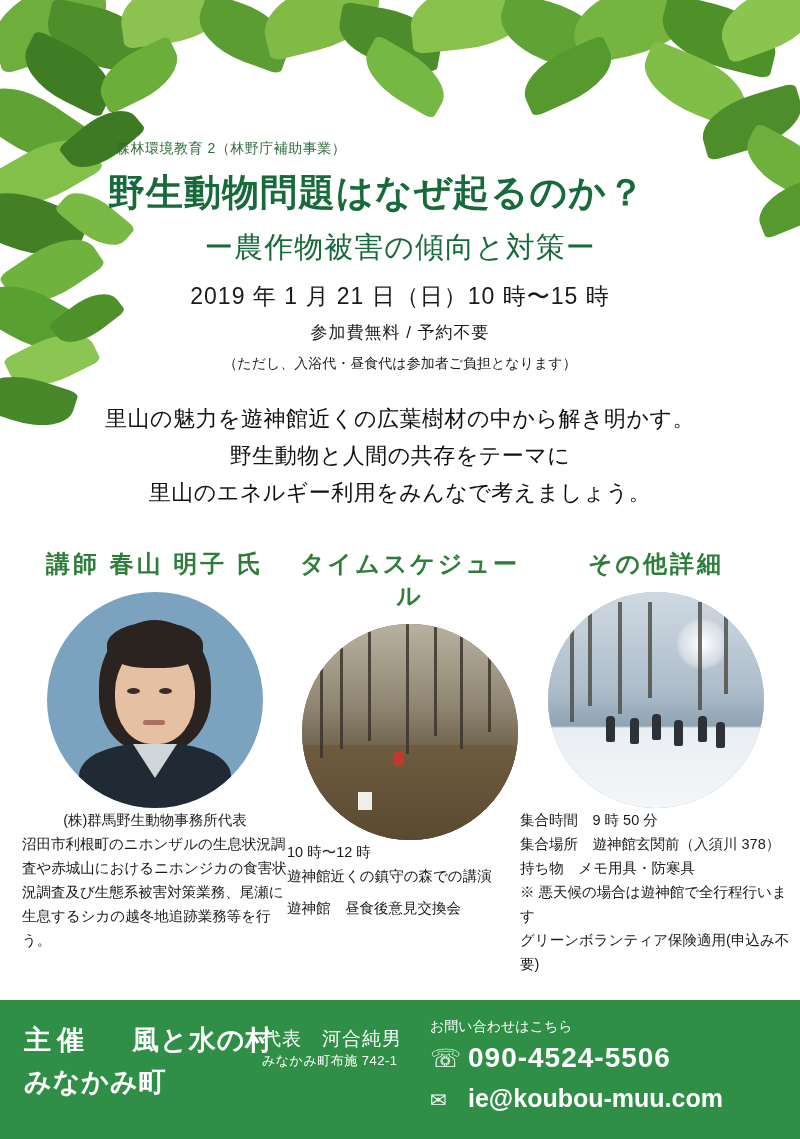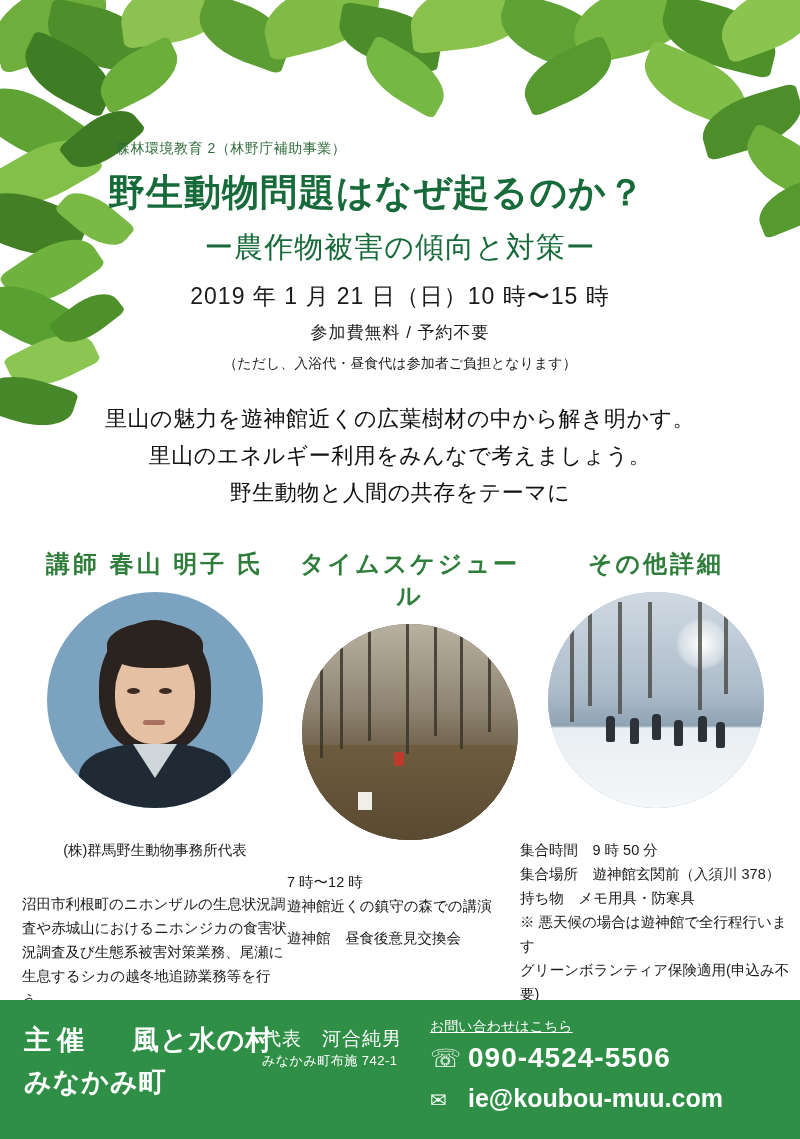--- a/index.html
+++ b/index.html
@@ -83,38 +83,38 @@
   .f-tree{position:absolute;top:0;width:3px;height:62%;background:#3c352b;opacity:.85;}
   .f-red{position:absolute;left:92px;top:128px;width:10px;height:14px;background:#c0392b;border-radius:2px;}
   .f-white{position:absolute;left:56px;top:168px;width:14px;height:18px;background:#efefe8;}
 
   
   .s-sky{position:absolute;inset:0;background:linear-gradient(#cfd9e2 0%,#aebdcb 45%,#8fa3b3 62%,#e9eef2 63%,#f4f7f9 100%);}
   .s-sun{position:absolute;left:128px;top:26px;width:52px;height:52px;border-radius:50%;background:radial-gradient(circle,#ffffff 0%,rgba(255,255,255,.35) 60%,rgba(255,255,255,0) 72%);}
   .s-tree{position:absolute;top:10px;width:4px;height:120px;background:#4a4a44;opacity:.8;}
   .s-person{position:absolute;width:9px;height:26px;background:#2c3238;border-radius:4px 4px 2px 2px;}
 
-  .coltext{font-size:14.5px;line-height:24px;color:#1a1a1a;margin-top:30px;}
+  .coltext{font-size:14.5px;line-height:24px;color:#1a1a1a;margin-top:0;}
   .col-a .coltext{text-align:left;}
   .col-a .center{text-align:center;}
   .col-b .coltext,.col-c .coltext{text-align:left;}
   .spacer{height:8px;}
 
   
   .footer{
     position:absolute;left:0;bottom:0;width:800px;height:139px;
     background:#2f8f46;color:#fff;margin-top:28px;
   }
   .f-left{position:absolute;left:24px;top:22px;}
   .f-row{display:flex;align-items:baseline;margin-bottom:6px;}
   .f-label{font-size:27px;font-weight:bold;letter-spacing:6px;width:108px;}
   .f-value{font-size:27px;font-weight:bold;letter-spacing:1px;}
   .f-rep{position:absolute;left:262px;top:26px;font-size:19px;letter-spacing:1px;}
   .f-addr{position:absolute;left:262px;top:52px;font-size:13px;letter-spacing:.5px;}
-  .f-contact-label{position:absolute;left:430px;top:18px;font-size:14px;text-decoration:underline;}
+  .f-contact-label{position:absolute;left:430px;top:18px;font-size:14px;}
   .f-tel{position:absolute;left:468px;top:42px;font-size:28px;font-weight:bold;letter-spacing:1px;}
   .f-mail{position:absolute;left:468px;top:84px;font-size:25px;font-weight:bold;letter-spacing:0px;}
   .ic{position:absolute;font-size:25px;}
   .ic-tel{left:430px;top:44px;}
   .ic-mail{left:430px;top:88px;font-size:20px;}
 </style>
 </head>
 <body>
 
 <div class="page">
@@ -156,22 +156,22 @@
 
   <div class="kicker">森林環境教育 2（林野庁補助事業）</div>
   <div class="title">野生動物問題はなぜ起るのか？</div>
   <div class="subtitle">ー農作物被害の傾向と対策ー</div>
   <div class="datetime">2019 年 1 月 21 日（日）10 時〜15 時</div>
   <div class="fee">参加費無料 / 予約不要</div>
   <div class="feenote">（ただし、入浴代・昼食代は参加者ご負担となります）</div>
 
   <div class="lead">
     <div>里山の魅力を遊神館近くの広葉樹材の中から解き明かす。</div>
+    <div>野生動物と人間の共存をテーマに</div>
     <div>里山のエネルギー利用をみんなで考えましょう。</div>
-    <div>野生動物と人間の共存をテーマに</div>
   </div>
 
   <div class="cols">
 
     <div class="col col-a">
       <div class="colhead">講師 春山 明子 氏</div>
       <div class="photo">
         <div class="p-hair"></div>
         <div class="p-face"></div>
         <div class="p-fringe"></div>
@@ -194,21 +194,21 @@
         <div class="f-tree" style="left:38px;height:58%;"></div>
         <div class="f-tree" style="left:66px;height:54%;"></div>
         <div class="f-tree" style="left:104px;height:60%;"></div>
         <div class="f-tree" style="left:132px;height:52%;"></div>
         <div class="f-tree" style="left:158px;height:58%;"></div>
         <div class="f-tree" style="left:186px;height:50%;"></div>
         <div class="f-red"></div>
         <div class="f-white"></div>
       </div>
       <div class="coltext">
-        <div>7 時〜12 時</div>
+        <div>10 時〜12 時</div>
         <div>遊神館近くの鎮守の森での講演</div>
         <div class="spacer"></div>
         <div>遊神館　昼食後意見交換会</div>
       </div>
     </div>
 
     <div class="col col-c">
       <div class="colhead">その他詳細</div>
       <div class="photo">
         <div class="s-sky"></div>

